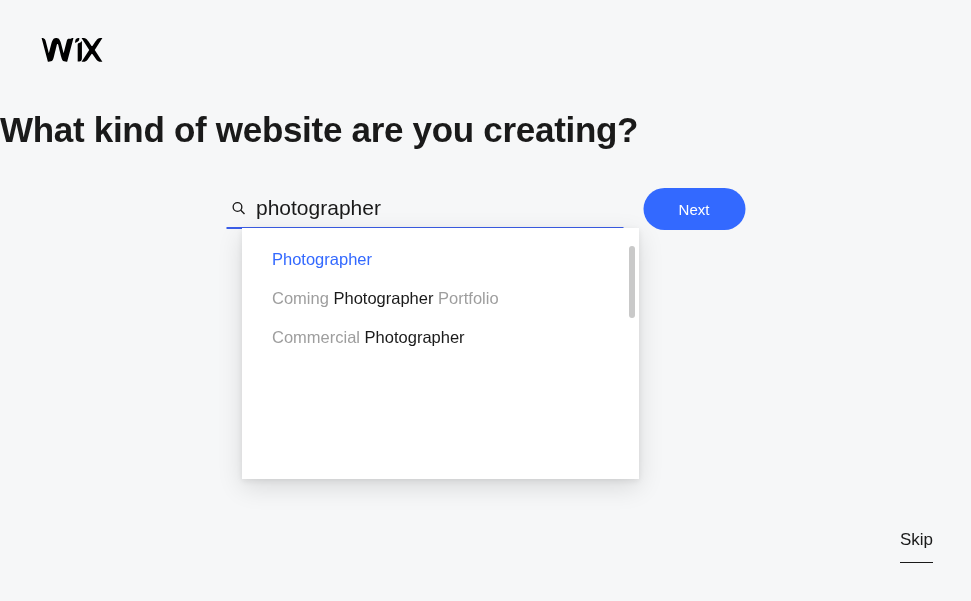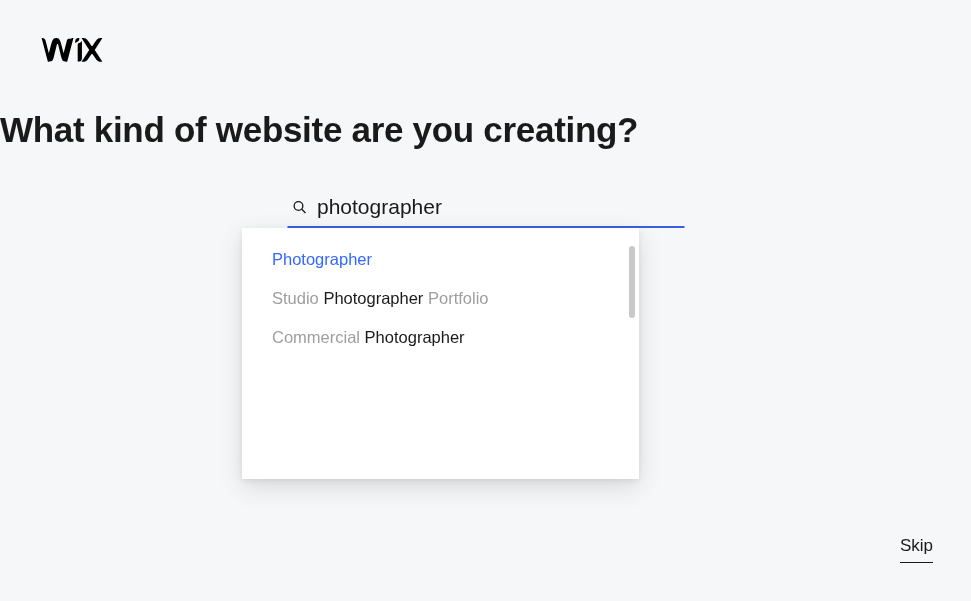--- a/index.html
+++ b/index.html
@@ -124,21 +124,21 @@
       background: #c9c9c9;
       border-radius: 3px;
     }
     .skip {
       position: absolute;
       bottom: 38px;
       right: 38px;
       font-size: 17px;
       color: #1a1a1a;
       cursor: pointer;
-      padding-bottom: 6px;
+      padding-bottom: 12px;
       border-bottom: 1px solid #1a1a1a;
     }
   </style>
 </head>
 <body>
 
 <div class="logo">
   <svg viewBox="0 0 76 30" xmlns="http://www.w3.org/2000/svg">
     <path fill="#000" d="M43.94.52c-1.51.8-2.07 2.13-2.07 5.83 0 0 .77-.74 1.9-1.15 0.82-.3 1.53-.76 1.94-1.06C46.96 3.22 47.14 2.05 47.14 0.08c0 0-2.1-.05-3.2.44M33.2.87c-1.24.87-1.6 2.27-1.6 2.27l-4.1 15.92L24.08 6.02c-.33-1.4-.93-3.12-1.88-4.29C20.99.25 18.53.15 18.27.15c-.26 0-2.72.1-3.93 1.58-.95 1.17-1.55 2.89-1.88 4.29L9.03 19.06 4.94 3.14S4.58 1.74 3.35.87C1.34-.53 0 .02 0 .02l7.85 29.63s2.59.19 3.88-.47c1.7-.87 2.51-1.54 3.54-5.57 0.92-3.59 3.48-14.2 3.72-14.95.12-.37.27-1.26.92-1.26.67 0 .81.88.92 1.26.23.75 2.8 11.36 3.72 14.95 1.03 4.03 1.84 4.7 3.54 5.57 1.3.66 3.88.47 3.88.47L39.83.02s-1.35-.55-3.35.85m13.94 2.97s-.49.76-1.6 1.38c-.72.4-1.4.67-2.14 1.02-1.24.59-1.57 1.25-1.57 2.26v20.93s1.98.25 3.28-.41c1.67-.85 2.03-1.67 2.03-5.31V4.67h0v-.83zM66.41 14.88L76 .1s-4.05-.69-6.05 1.14c-1.28 1.17-2.71 3.26-2.71 3.26l-3.53 5.09c-.17.26-.39.53-.74.53-.36 0-.58-.28-.75-.53L58.7 4.5s-1.43-2.09-2.71-3.26C53.98-.59 49.93.1 49.93.1l9.59 14.78-9.56 14.74s4.22.53 6.22-1.3c1.28-1.17 2.52-3.07 2.52-3.07l3.53-5.09c.17-.26.39-.53.75-.53.35 0 .57.28.74.53l3.53 5.09s1.31 1.9 2.59 3.07c2 1.83 6.16 1.3 6.16 1.3l-9.56-14.74"></path>
   </svg>
@@ -149,24 +149,25 @@
 <div class="search-row">
   <div class="search-box">
     <span class="search-icon-wrap">
       <svg viewBox="0 0 24 24" fill="none" stroke-width="2">
         <circle cx="10.5" cy="10.5" r="6.5"></circle>
         <line x1="15.5" y1="15.5" x2="21" y2="21"></line>
       </svg>
     </span>
     <input class="search-input" type="text" value="photographer" style="">
   </div>
+  <button class="next-btn">Next</button>
 </div>
 
 <div class="dropdown">
   <div class="dropdown-inner" id="suggestion-list">
       <div class="suggestion active"><span>Photographer</span></div>
-      <div class="suggestion"><span class="faded">Studio </span><span>Photographer</span><span class="faded"> Portfolio</span></div>
+      <div class="suggestion"><span class="faded">Coming </span><span>Photographer</span><span class="faded"> Portfolio</span></div>
       <div class="suggestion"><span class="faded">Commercial </span><span>Photographer</span></div>
     </div>
   <div class="scrollbar"></div>
 </div>
 
 <div class="skip">Skip</div>
 
 </body></html>

